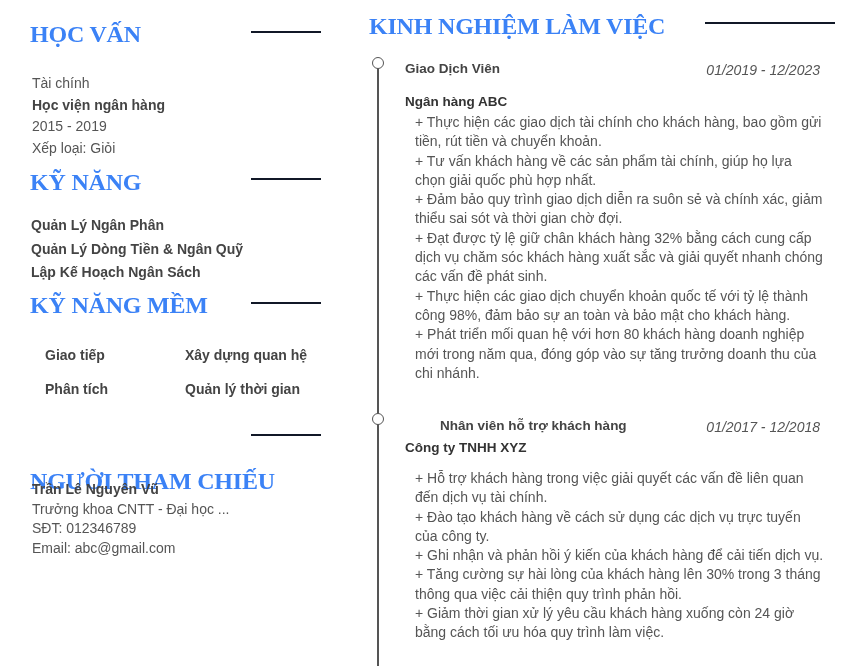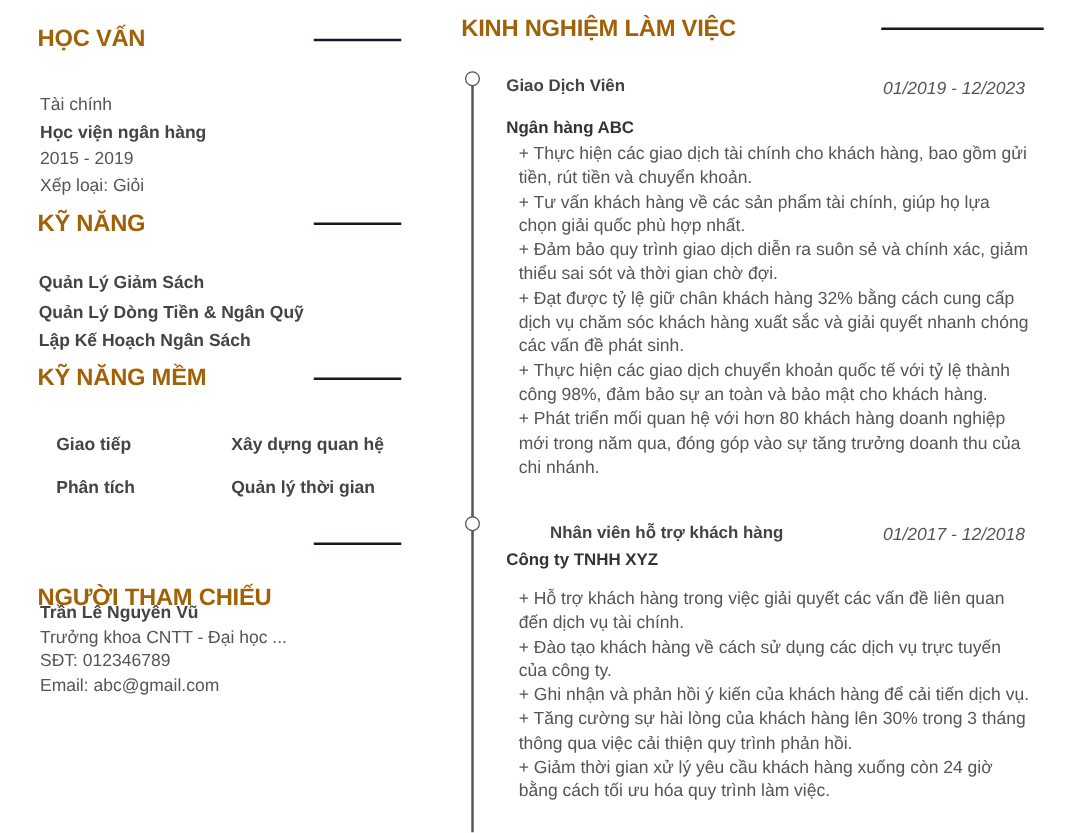--- a/index.html
+++ b/index.html
@@ -2,23 +2,24 @@
 <html><head>
   <meta charset="utf-8">
   <style>
     * { box-sizing: border-box; margin: 0; padding: 0; }
     html, body { width: 852px; height: 666px; overflow: hidden; background: #ffffff; }
     body { font-family: "Liberation Sans", "DejaVu Sans", sans-serif; color: #444; position: relative; }
 
     .section-title {
       position: absolute;
       font-weight: bold;
-      color: #a16207;
-      font-size: 19px;
+      color: #3b82f6;
+      font-size: 24px;
       letter-spacing: -0.2px;
+      font-family: Liberation Serif, serif;
     }
     .rule {
       position: absolute;
       height: 2px;
       background: #111827;
     }
 
     
     .edu { position: absolute; left: 32px; top: 73px; font-size: 14px; line-height: 21.5px; color: #555; }
     .edu .bold { font-weight: bold; color: #444; }
@@ -55,21 +56,21 @@
   <div>Tài chính</div>
   <div class="bold">Học viện ngân hàng</div>
   <div>2015 - 2019</div>
   <div>Xếp loại: Giỏi</div>
 </div>
 
 <div class="section-title" style="left:30px; top:169px;">KỸ NĂNG</div>
 <div class="rule" style="left:251px; top:178px; width:70px;"></div>
 
 <div class="skills">
-  <div>Quản Lý Giảm Sách</div>
+  <div>Quản Lý Ngân Phân</div>
   <div>Quản Lý Dòng Tiền &amp; Ngân Quỹ</div>
   <div>Lập Kế Hoạch Ngân Sách</div>
 </div>
 
 <div class="section-title" style="left:30px; top:292px;">KỸ NĂNG MỀM</div>
 <div class="rule" style="left:251px; top:302px; width:70px;"></div>
 
 <div class="soft">
   <div class="row">
     <div class="cell">Giao tiếp</div>

